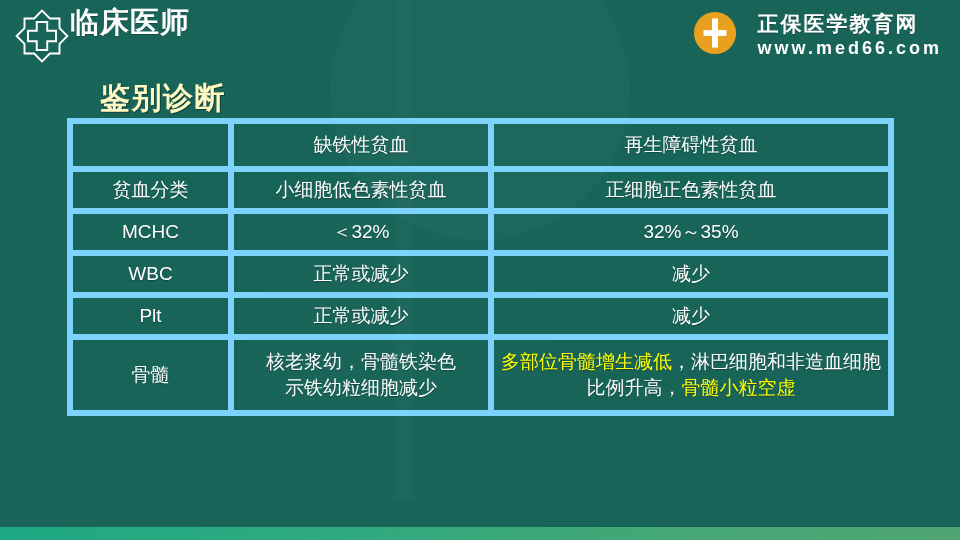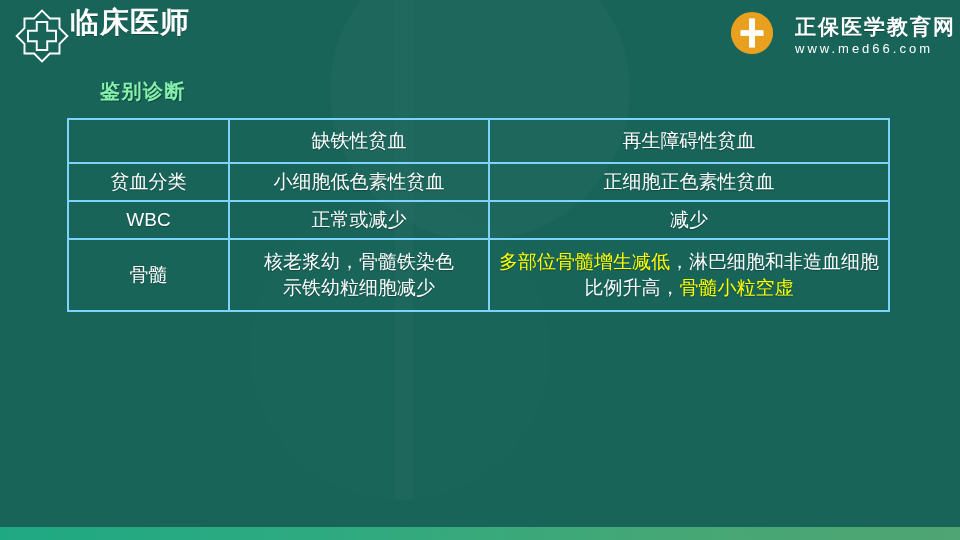--- a/index.html
+++ b/index.html
@@ -64,73 +64,73 @@
     color: #ffffff;
     font-size: 29px;
     font-weight: bold;
     letter-spacing: 1px;
     line-height: 1;
     text-shadow: 0 1px 0 rgba(0,0,0,0.25);
   }
 
   .brand-right {
     position: absolute;
-    right: 4px; top: 10px;
+    right: 18px; top: 10px;
     display: flex;
     align-items: center;
     gap: 20px;
   }
   .med-circle {
     width: 46px; height: 46px;
     flex: 0 0 auto;
   }
   .brand-right-text { line-height: 1; }
   .med-name {
     color: #ffffff;
     font-size: 21px;
     font-weight: bold;
     letter-spacing: 2px;
     display: block;
     text-shadow: 0 1px 0 rgba(0,0,0,0.25);
   }
   .med-url {
     color: #ffffff;
-    font-size: 13px;
-    font-weight: normal;
+    font-size: 18px;
+    font-weight: bold;
     letter-spacing: 3.0px;
     display: block;
     margin-top: 5px;
   }
 
   
   .slide-title {
     position: absolute;
     left: 100px;
     top: 78px;
-    color: #86efac;
-    font-size: 20px;
+    color: #fef9c3;
+    font-size: 30px;
     font-weight: bold;
     letter-spacing: 1.5px;
     text-shadow: 1px 1px 0 rgba(0,0,0,0.35);
   }
 
   
   .table-wrap {
     position: absolute;
     left: 67px;
     top: 118px;
     width: 821px;
   }
   table.cmp {
     border-collapse: collapse;
     width: 100%;
     table-layout: fixed;
   }
   table.cmp td {
-    border: 2px solid #7dd3fc;
+    border: 6px solid #7dd3fc;
     text-align: center;
     vertical-align: middle;
     color: #ffffff;
     font-size: 19px;
     padding: 2px 4px;
     line-height: 1.35;
     text-shadow: 0 1px 1px rgba(0,0,0,0.3);
   }
   col.c1 { width: 161px; }
   col.c2 { width: 260px; }
@@ -213,28 +213,38 @@
           <td class="white">再生障碍性贫血</td>
         </tr>
 
         <tr class="r-std">
           <td>贫血分类</td>
           <td class="yellow">小细胞低色素性贫血</td>
           <td class="white">正细胞正色素性贫血</td>
         </tr>
 
 
+        <tr class="r-std">
+          <td>MCHC</td>
+          <td class="white">＜32%</td>
+          <td class="white">32%～35%</td>
+        </tr>
 
 
         <tr class="r-std">
           <td>WBC</td>
           <td class="white">正常或减少</td>
           <td class="yellow">减少</td>
         </tr>
 
+        <tr class="r-std">
+          <td>Plt</td>
+          <td class="white">正常或减少</td>
+          <td class="yellow">减少</td>
+        </tr>
 
 
         <tr class="r-marrow">
           <td>骨髓</td>
           <td class="white cell-multiline">
             <span>核老浆幼，骨髓铁染色</span><br>
             <span>示铁幼粒细胞减少</span>
           </td>
           <td class="cell-multiline">
             <span class="yellow">多部位骨髓增生减低</span><span class="white">，淋巴细胞和非造血细胞比例升高，</span><span class="yellow">骨髓小粒空虚</span>

